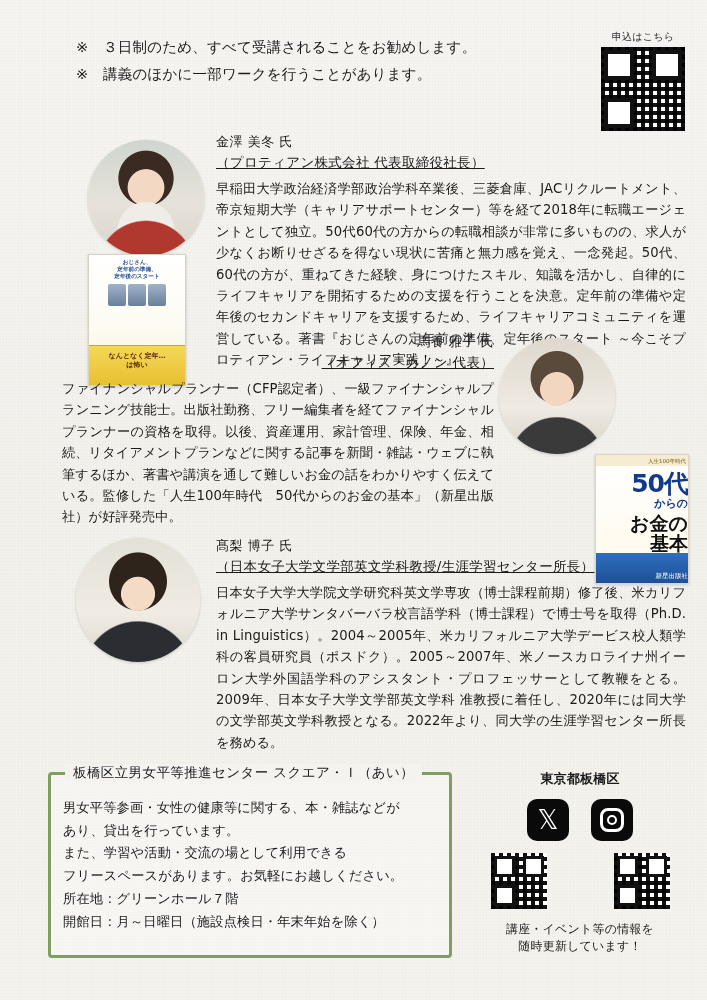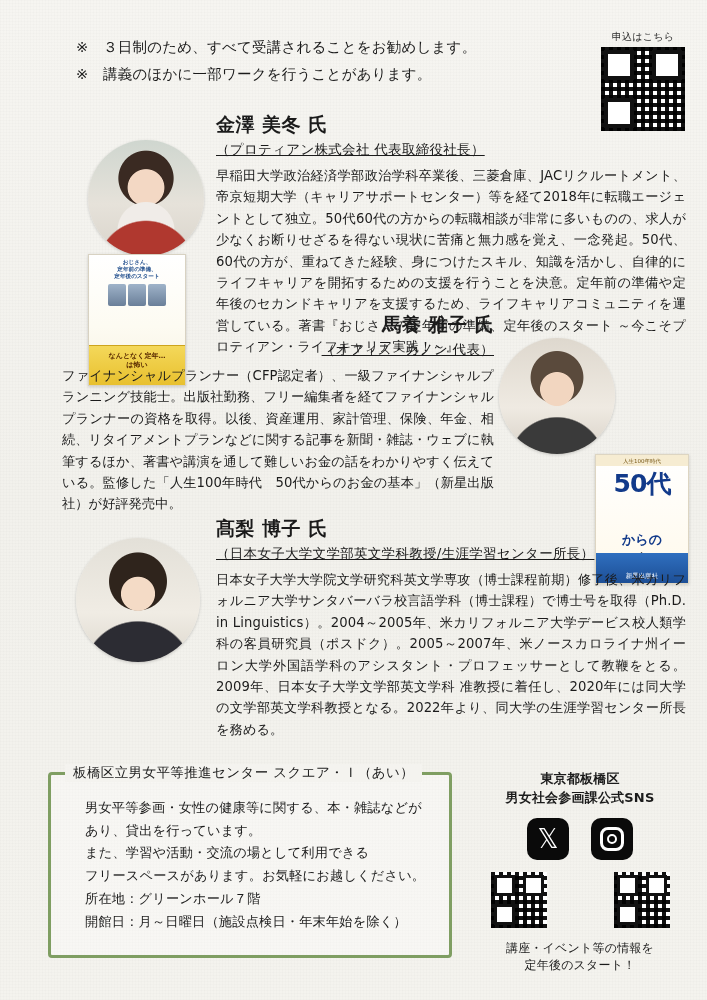--- a/index.html
+++ b/index.html
@@ -82,23 +82,24 @@
   .photo {
     border-radius: 50%;
     overflow: hidden;
     position: relative;
     box-shadow: 0 1px 3px rgba(0,0,0,0.18);
   }
   .photo .bg {
     position: absolute; inset: 0;
   }
   .nm {
-    font-size: 19px;
-    font-weight: bold;
+    font-size: 13px;
+    font-weight: normal;
     letter-spacing: 0.5px;
+    margin-top: 21px;
   }
   .role {
     font-size: 13.5px;
     letter-spacing: 0.3px;
     margin-top: 3px;
     text-decoration: underline;
   }
   .bio {
     font-size: 13.2px;
     line-height: 1.62;
@@ -162,31 +163,31 @@
   #sp2 .hdr { text-align: right; width: 432px; }
 
   .book2 {
     position: absolute;
     right: 18px; top: 142px;
     width: 92px; height: 128px;
     background: linear-gradient(180deg, #ffffff 0%, #fff9ea 100%);
     border: 1px solid #ddd5c2;
     box-shadow: 0 1px 3px rgba(0,0,0,0.16);
     overflow: hidden;
-    text-align: center;
+    text-align: right;
   }
   .book2 .b2-top {
     font-size: 5.5px; color: #7a5b1a; padding: 3px 2px 1px;
     background: #f6ecd2;
   }
   .book2 .b2-50 {
     font-size: 25px; font-weight: bold; color: #123a8a; line-height: 1;
     margin-top: 5px; letter-spacing: -1px;
   }
-  .book2 .b2-dai { font-size: 13px; color: #123a8a; font-weight: bold; margin-top: 35px; }
+  .book2 .b2-dai { font-size: 11px; color: #123a8a; font-weight: bold; }
   .book2 .b2-main {
     font-size: 19px; font-weight: bold; color: #111; line-height: 1.05; margin-top: 3px;
   }
   .book2 .b2-sub {
     font-size: 6px; color: #444; margin-top: 4px;
   }
   .book2 .b2-band {
     position: absolute; left:0; right:0; bottom:0; height:30px;
     background: linear-gradient(180deg,#2f6fbf,#1d4f96);
     color: #fff; font-size: 6.5px; padding-top: 19px; box-sizing: border-box;
@@ -200,21 +201,21 @@
   #sp3 .txt { position: absolute; left: 216px; top: 0; width: 470px; }
 
   
   .bottom-box {
     position: absolute;
     left: 48px;
     top: 772px;
     width: 404px;
     height: 186px;
     box-sizing: border-box;
-    padding: 22px 18px 14px 34px;
+    padding: 22px 18px 14px 12px;
     border: 3px solid #7f9e62;
     border-radius: 4px;
     background: rgba(255,255,255,0.35);
   }
   .bottom-box .bb-title {
     position: absolute;
     left: 14px;
     top: -11px;
     background: #f4f3ef;
     padding: 0 8px;
@@ -372,30 +373,29 @@
     <div class="bb-line">男女平等参画・女性の健康等に関する、本・雑誌などが</div>
     <div class="bb-line">あり、貸出を行っています。</div>
     <div class="bb-line">また、学習や活動・交流の場として利用できる</div>
     <div class="bb-line">フリースペースがあります。お気軽にお越しください。</div>
     <div class="bb-line">所在地：グリーンホール７階</div>
     <div class="bb-line">開館日：月～日曜日（施設点検日・年末年始を除く）</div>
   </div>
 
   <div class="sns">
     <div class="sns-title">東京都板橋区</div>
-    <div class="sns-title">男女社会参画課公式SNS</div>
     <div class="sns-icons">
       <div class="sns-icon x"></div>
       <div class="sns-icon ig"></div>
     </div>
     <div class="sns-qrs">
       <div class="qr">
           <span class="eye3"></span>
         </div>
       <div class="qr">
           <span class="eye3"></span>
         </div>
     </div>
     <div class="sns-foot">講座・イベント等の情報を</div>
-    <div class="sns-foot" style="margin-top:0">定年後のスタート！</div>
+    <div class="sns-foot" style="margin-top:0">随時更新しています！</div>
   </div>
 
 </div>
 
 </body></html>

